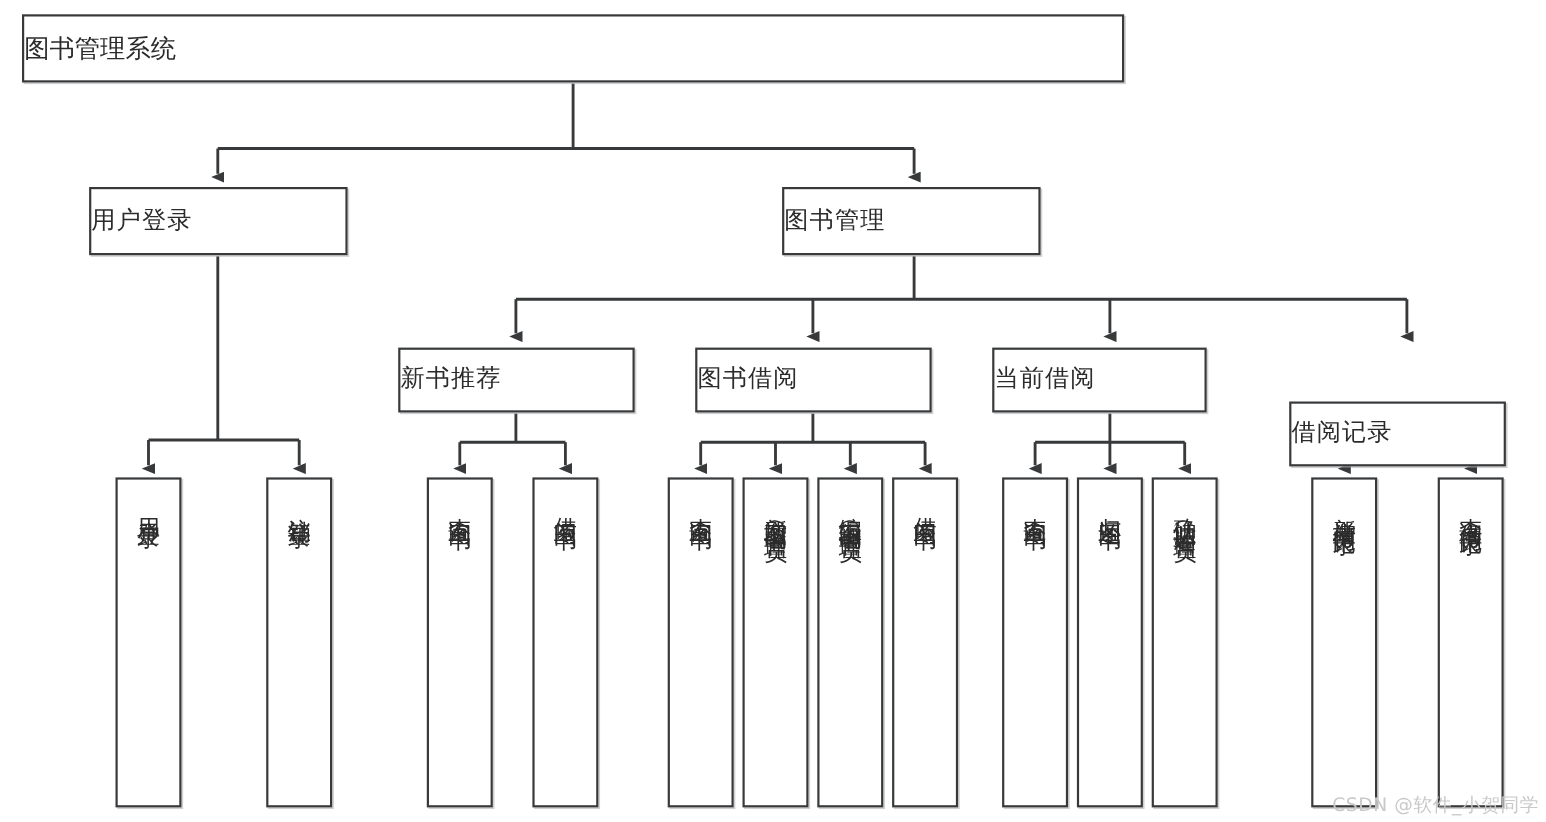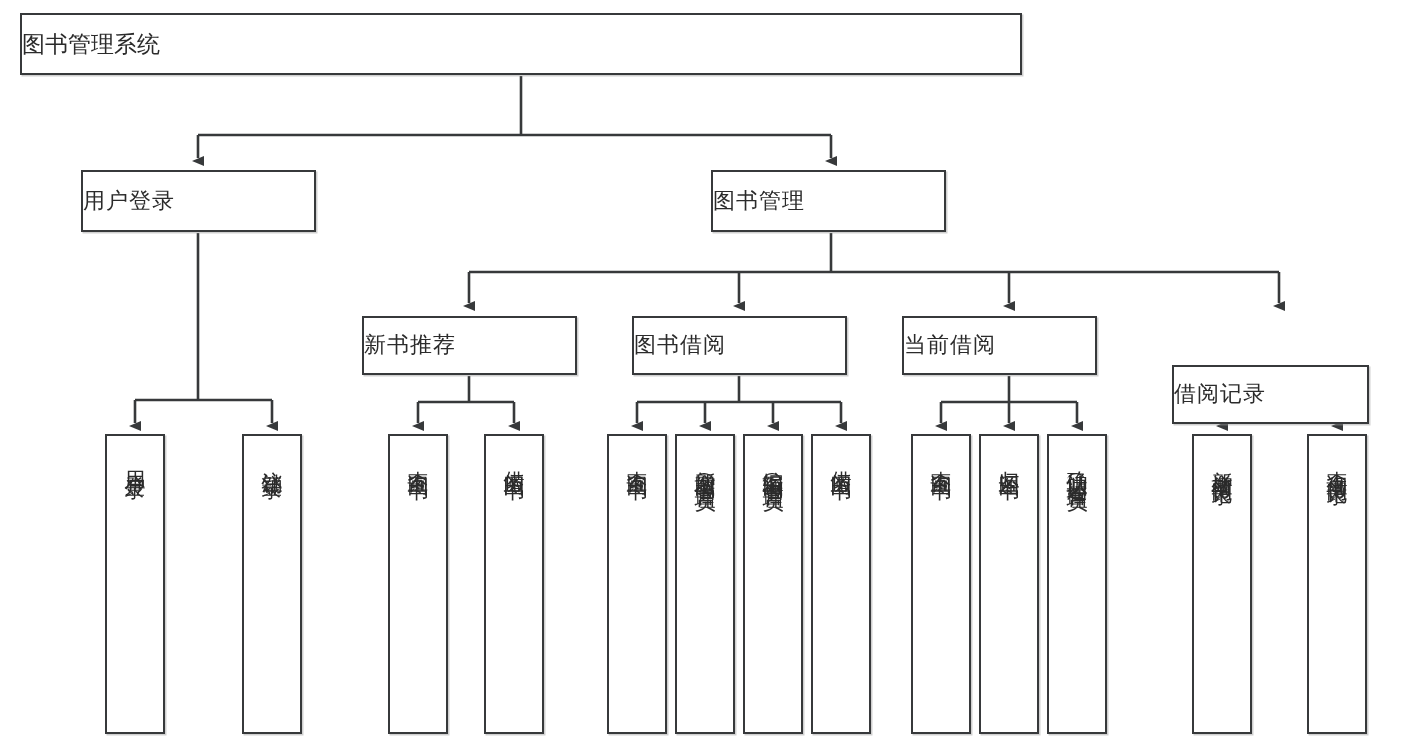--- a/index.html
+++ b/index.html
@@ -184,14 +184,15 @@
     <span class="vtext">确认归还（管理员）</span>
   </div>
 
   <div class="node leaf" style="left:1192px; top:434px; width:60px; height:300px;">
     <span class="vtext">新增借阅记录</span>
   </div>
   <div class="node leaf" style="left:1307px; top:434px; width:60px; height:300px;">
     <span class="vtext">查询借阅记录</span>
   </div>
 
+  <div class="watermark">CSDN @软件_小贺同学</div>
 
 </div>
 
 </body></html>

